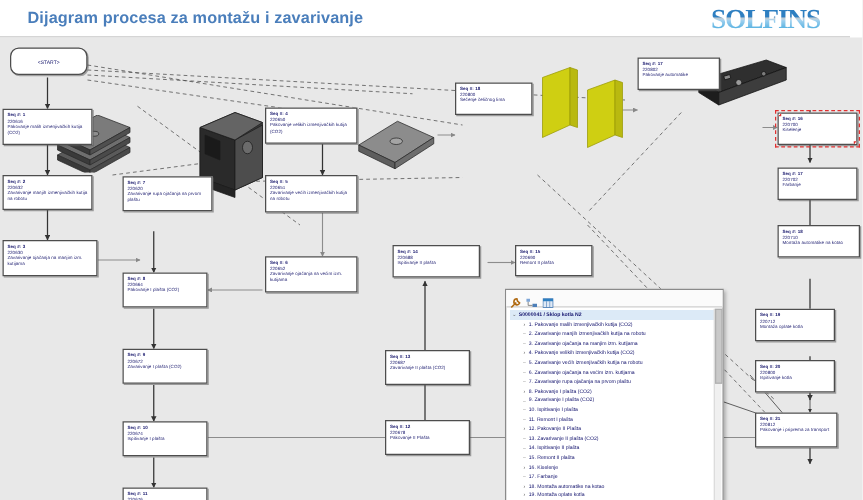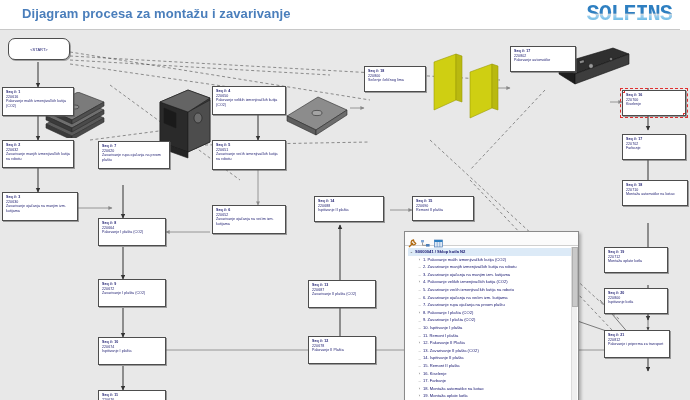--- a/index.html
+++ b/index.html
@@ -15,25 +15,25 @@
   .header {
     position:absolute; left:0; top:0; width:680px; height:30px;
     background:#ffffff; border-bottom:1px solid #c8c8c8;
   }
   .header .title {
     position:absolute; left:22px; top:6px;
     font-size:13px; font-weight:bold; color:#4a7ebb; letter-spacing:.1px;
     white-space:nowrap;
   }
   .logo {
-    position:absolute; right:8px; top:2px;
+    position:absolute; right:24px; top:2px;
     font-size:22px; font-weight:bold; letter-spacing:-1px;
     background:linear-gradient(180deg,#2e7fc1 0%,#2e7fc1 45%,#d3d3d3 48%,#9fd0ef 55%,#1f9ad6 100%);
     -webkit-background-clip:text; background-clip:text; color:transparent;
-    font-family:Liberation Mono, monospace;
+    font-family:Liberation Serif, serif;
   }
 
   
   .canvas {
     position:absolute; left:0; top:30px; width:690px; height:370px;
     background:#e8e8e8;
   }
   .canvas svg.links { position:absolute; left:0; top:0; width:690px; height:370px; }
 
   

